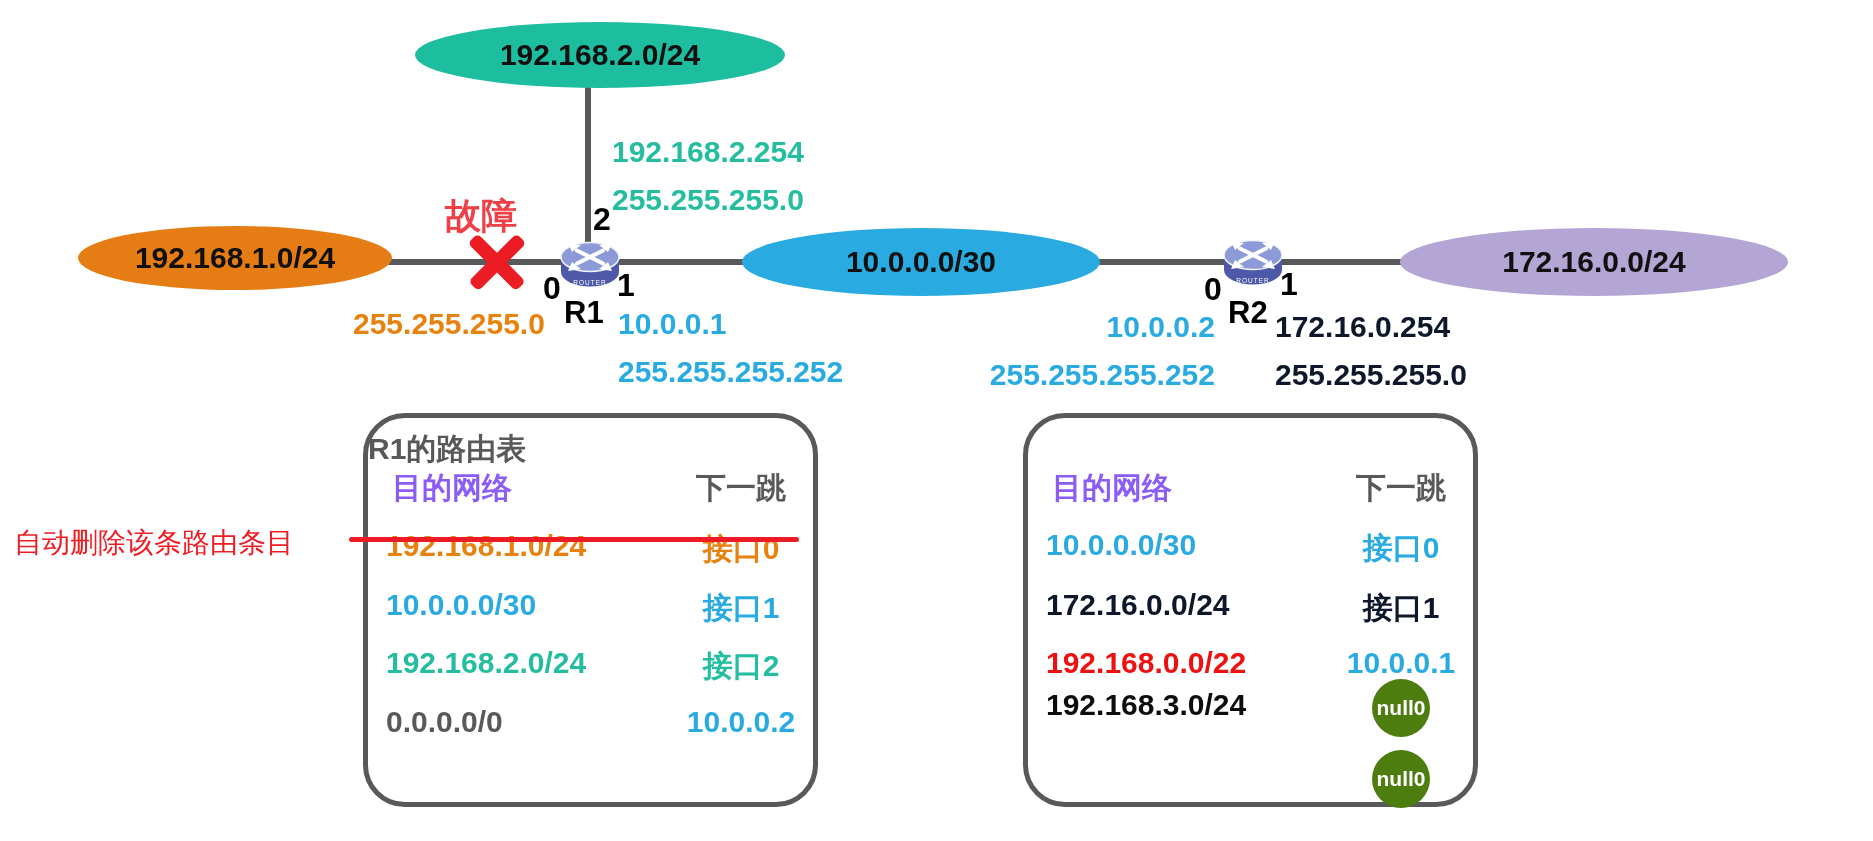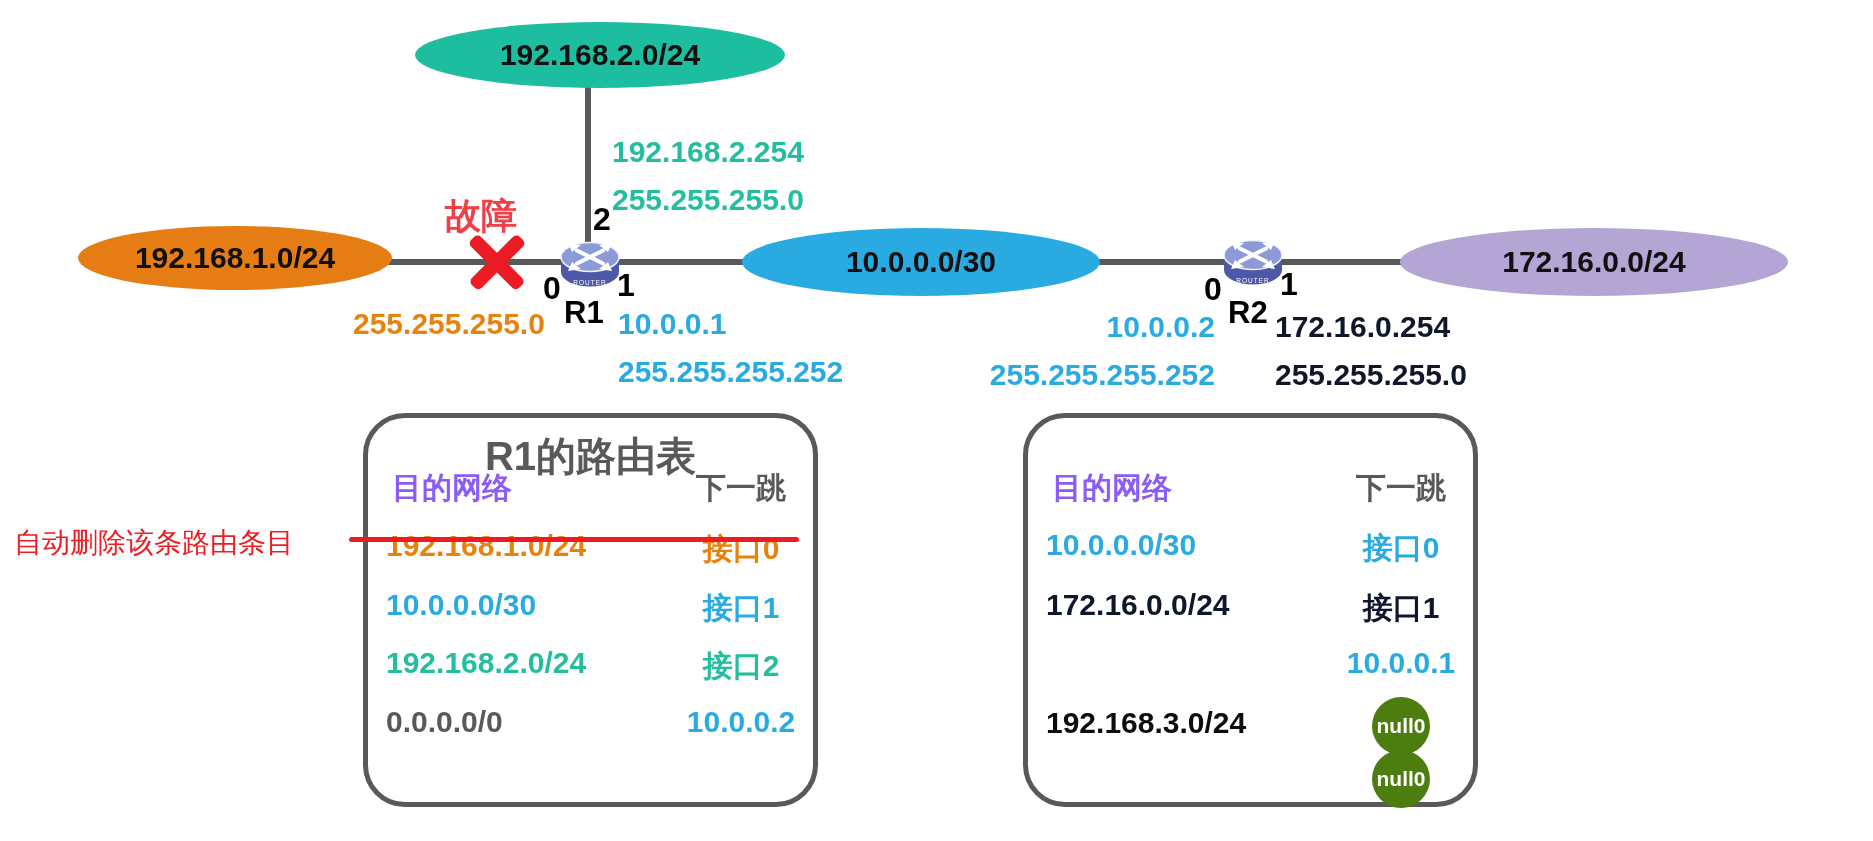--- a/index.html
+++ b/index.html
@@ -29,21 +29,21 @@
   .c-gray{color:#58595b;}
   .c-red{color:#ee1111;}
   .c-black{color:#0d0d0d;}
 
   .fault{position:absolute;left:445px;top:192px;font-size:36px;font-weight:900;color:#ef4048;z-index:4;
          text-shadow:-2px -2px 0 #fff,2px -2px 0 #fff,-2px 2px 0 #fff,2px 2px 0 #fff,0 3px 0 #fff,0 -3px 0 #fff,3px 0 0 #fff,-3px 0 0 #fff;}
   .fault-x{position:absolute;left:468px;top:233px;width:58px;height:58px;z-index:4;}
 
   .rtable{position:absolute;width:455px;height:394px;border:5px solid #58595b;border-radius:42px;
           background:#fff;z-index:2;box-sizing:border-box;}
-  .rt-title{position:absolute;left:0;right:0;top:11px;text-align:center;font-size:40px;font-weight:bold;color:#595959;}
+  .rt-title{position:absolute;left:0;right:0;top:11px;font-size:30px;font-weight:bold;color:#595959;}
   .rt-desthead{position:absolute;left:24px;top:50px;font-size:30px;font-weight:bold;color:#8b5cf6;}
   .rt-hophead{position:absolute;left:298px;top:50px;width:150px;text-align:center;font-size:30px;font-weight:bold;color:#595959;}
   .rt-row{position:absolute;left:0;right:0;height:42px;}
   .rt-dest{position:absolute;left:18px;font-size:30px;font-weight:bold;white-space:nowrap;}
   .rt-hop{position:absolute;left:298px;width:150px;text-align:center;font-size:30px;font-weight:bold;white-space:nowrap;}
   .null-badge{display:inline-flex;width:58px;height:58px;border-radius:50%;background:#4d7c0f;color:#fff;
               align-items:center;justify-content:center;font-size:21px;font-weight:bold;margin-top:-10px;}
 
   .strike{position:absolute;left:349px;top:537px;width:450px;height:5px;background:#ed1c24;z-index:6;border-radius:3px;}
   .annotation{position:absolute;left:14px;top:524px;font-size:28px;font-weight:500;color:#ee1d23;z-index:6;white-space:nowrap;}
@@ -165,23 +165,24 @@
     <div class="rt-hophead">下一跳</div>
     <div class="rt-row" style="top:110px;">
       <span class="rt-dest c-blue">10.0.0.0/30</span>
       <span class="rt-hop c-blue">接口0</span>
     </div>
     <div class="rt-row" style="top:170px;">
       <span class="rt-dest c-purple">172.16.0.0/24</span>
       <span class="rt-hop c-purple">接口1</span>
     </div>
     <div class="rt-row" style="top:228px;">
+      <span class="rt-dest c-red">192.168.0.0/22</span>
       <span class="rt-hop c-blue">10.0.0.1</span>
     </div>
-    <div class="rt-row" style="top:288px;">
+    <div class="rt-row" style="top:270px;">
       <span class="rt-dest c-black">192.168.3.0/24</span>
       <span class="rt-hop"><span class="null-badge">null0</span></span>
     </div>
     <div class="rt-row" style="top:341px;">
       <span class="rt-hop"><span class="null-badge">null0</span></span>
     </div>
   </div>
 
   <div class="annotation">自动删除该条路由条目</div>
   <div class="strike"></div>

